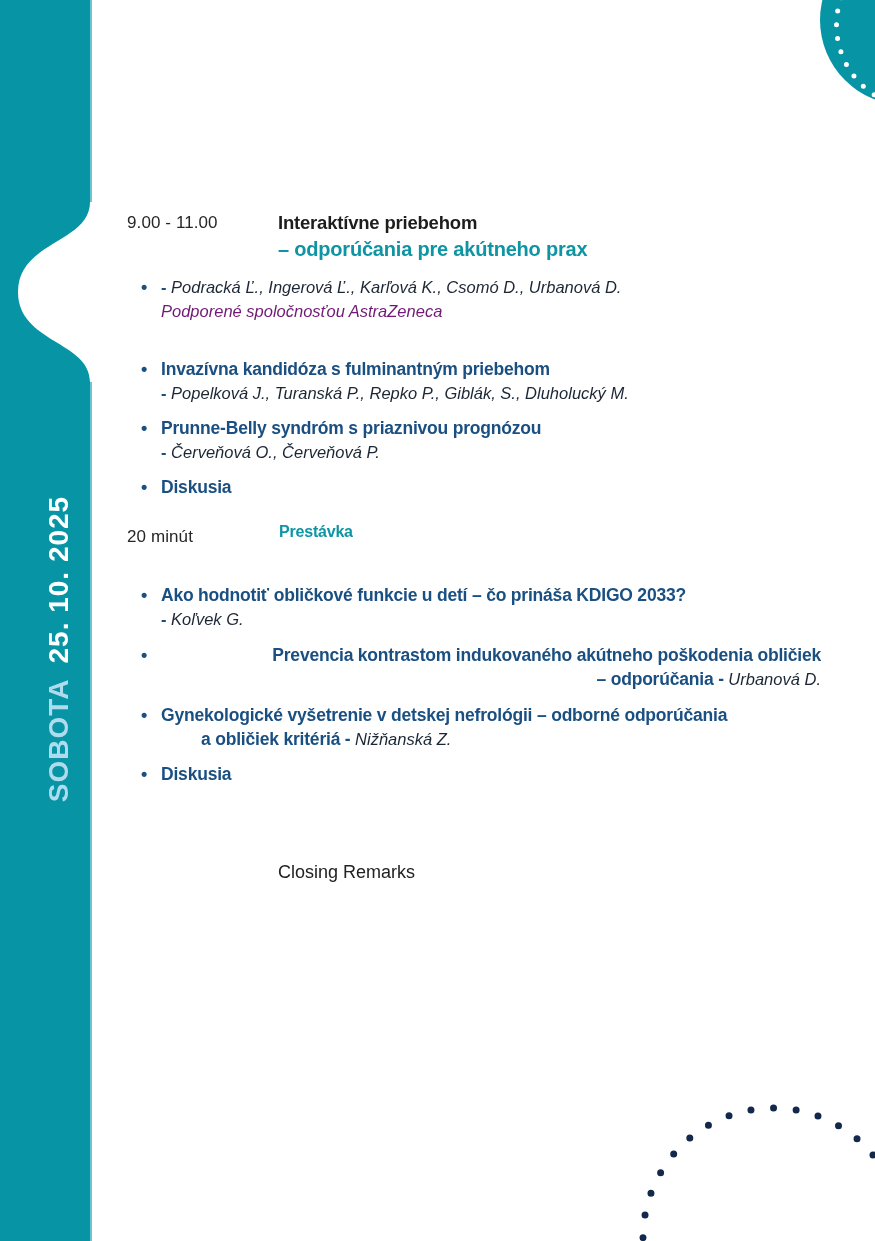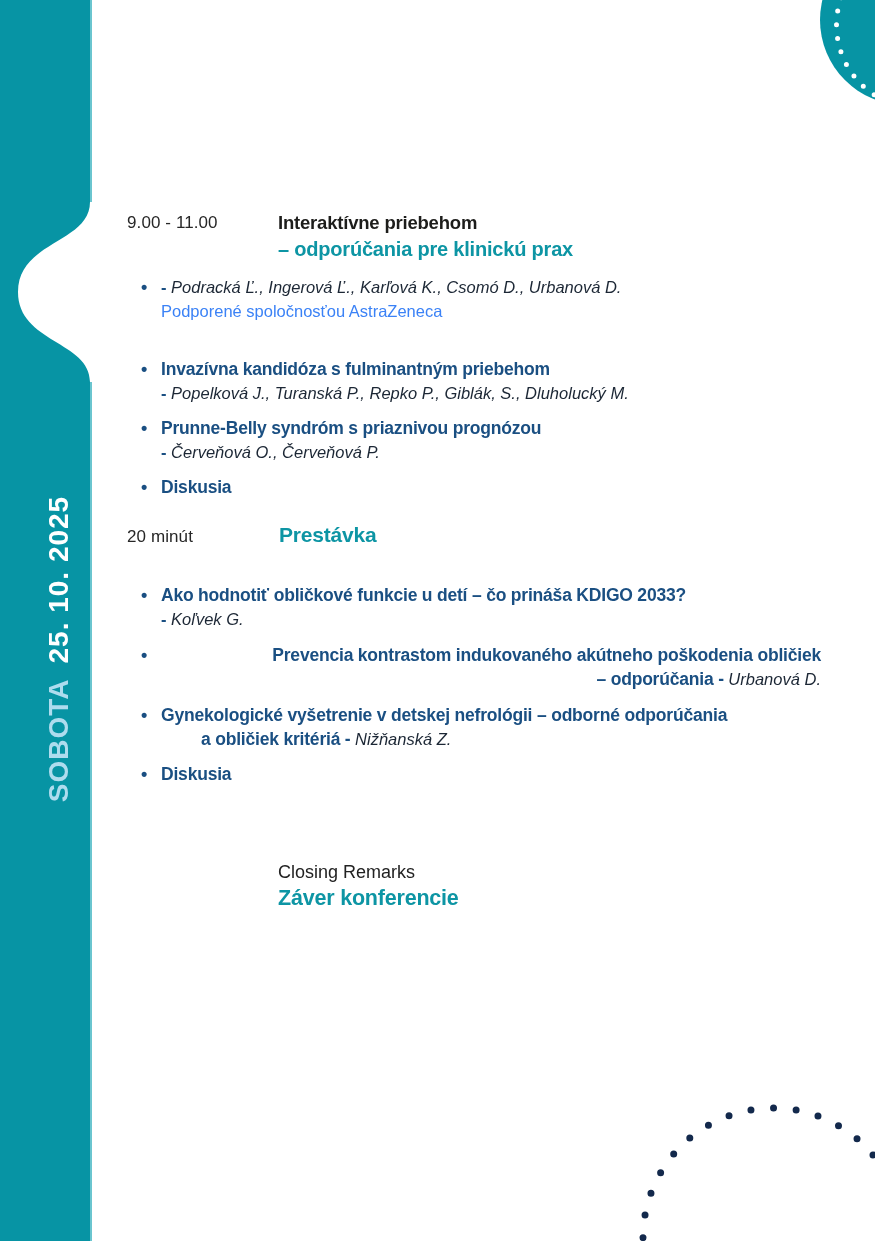--- a/index.html
+++ b/index.html
@@ -21,34 +21,34 @@
   .vertical-date .date { color:#ffffff; margin-left:15px; }
 
   .time-label { position:absolute; font-size:17px; color:#272727; letter-spacing:0.1px; }
 
   .session-heading { position:absolute; left:278px; top:210px; }
   .session-title    { font-size:18.5px; font-weight:700; color:#1d1d1b; line-height:26px; letter-spacing:-0.2px; }
   .session-subtitle { font-size:20px;  font-weight:700; color:#0D95A4; line-height:26px; letter-spacing:-0.2px; }
 
   .break-title {
     position:absolute; left:279px; top:523px;
-    font-size:21px; font-weight:700; color:#0D95A4; letter-spacing:-0.2px;
+    font-size:16px; font-weight:700; color:#0D95A4; letter-spacing:-0.2px;
   }
 
   .bullet-item { position:absolute; left:161px; width:660px; line-height:23.5px; }
   .bullet-item::before {
     content:"•"; position:absolute; left:-20px; top:0px;
     color:#1A4F82; font-size:18px; font-weight:700;
   }
   .item-title { font-size:17.5px; font-weight:700; color:#1A4F82; letter-spacing:-0.2px; }
   .item-line2 { font-size:16.5px; }
   .dash  { font-weight:700; color:#1A4F82; font-style:normal; font-size:16.5px; }
   .cont  { font-weight:700; color:#1A4F82; font-size:17.5px; letter-spacing:-0.2px;margin-left:40px; }
   .names { font-style:italic; color:#1C2735; }
-  .sponsor { color:#3b82f6; font-size:16.5px; }
+  .sponsor { font-style:italic; color:#701a75; font-size:16.5px; }
 
   .closing-block { position:absolute; left:278px; top:859px; }
   .closing-label { font-size:18px; color:#222222; line-height:26px; }
   .closing-title { font-size:21.5px; font-weight:700; color:#0D95A4; line-height:27px; letter-spacing:-0.2px; }
 </style>
 </head>
 <body>
 
 <div class="page">
 
@@ -67,21 +67,21 @@
     <circle cx="180" cy="25" r="83.5" fill="none" stroke="#ffffff" stroke-width="5" stroke-dasharray="0 13.8" stroke-linecap="round"></circle>
   </svg>
 
   <svg class="deco br-svg" width="260" height="165" viewBox="0 0 260 165">
     <circle cx="158" cy="162" r="130" fill="none" stroke="#13294C" stroke-width="7" stroke-dasharray="0 22.7" stroke-linecap="round"></circle>
   </svg>
 
   <div class="time-label" style="left:127px; top:213px;">9.00 - 11.00</div>
   <div class="session-heading">
     <div class="session-title">Interaktívne priebehom</div>
-    <div class="session-subtitle">– odporúčania pre klinickú prax</div>
+    <div class="session-subtitle">– odporúčania pre akútneho prax</div>
   </div>
 
   <div class="bullet-item" style="top:276px;">
     <div class="item-line2"><span class="dash">-</span> <span class="names">Podracká Ľ., Ingerová Ľ., Karľová K., Csomó D., Urbanová D.</span></div>
     <div class="item-line2 sponsor">Podporené spoločnosťou AstraZeneca</div>
   </div>
 
   <div class="bullet-item" style="top:358px;">
     <div class="item-title">Invazívna kandidóza s fulminantným priebehom</div>
     <div class="item-line2"><span class="dash">-</span> <span class="names">Popelková J., Turanská P., Repko P., Giblák, S., Dluholucký M.</span></div>
@@ -113,16 +113,15 @@
     <div class="item-title">Gynekologické vyšetrenie v detskej nefrológii – odborné odporúčania</div>
     <div class="item-line2"><span class="cont">a obličiek kritériá -</span> <span class="names">Nižňanská Z.</span></div>
   </div>
 
   <div class="bullet-item" style="top:763px;">
     <div class="item-title">Diskusia</div>
   </div>
 
   <div class="closing-block">
     <div class="closing-label">Closing Remarks</div>
-    <div class="closing-title">Záver konferencie</div>
   </div>
 
 </div>
 
 </body></html>

